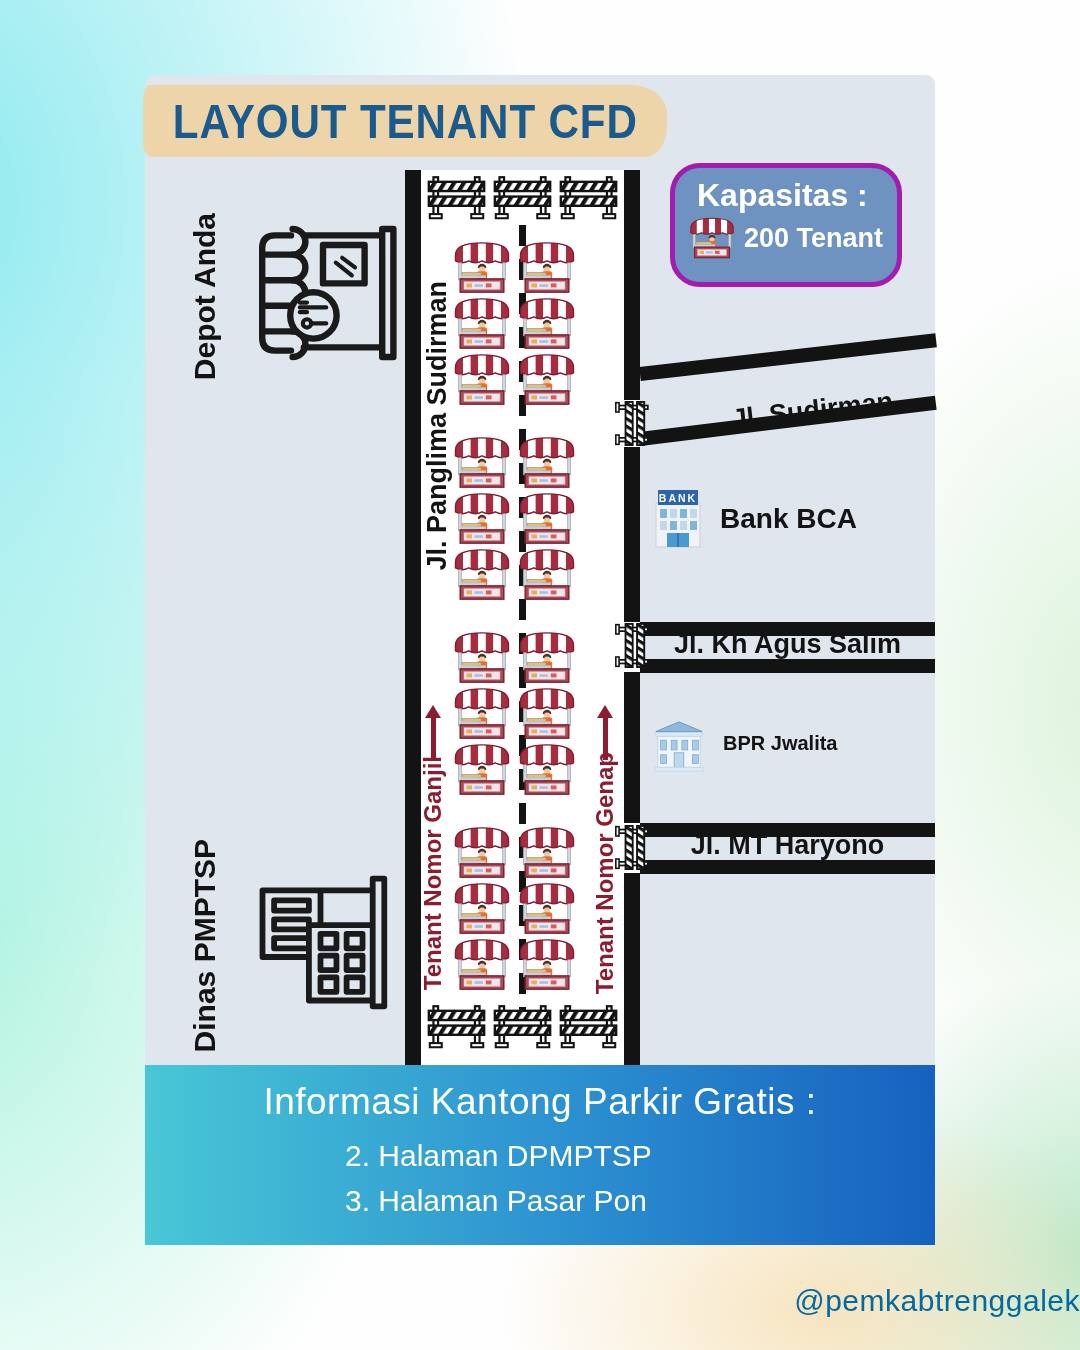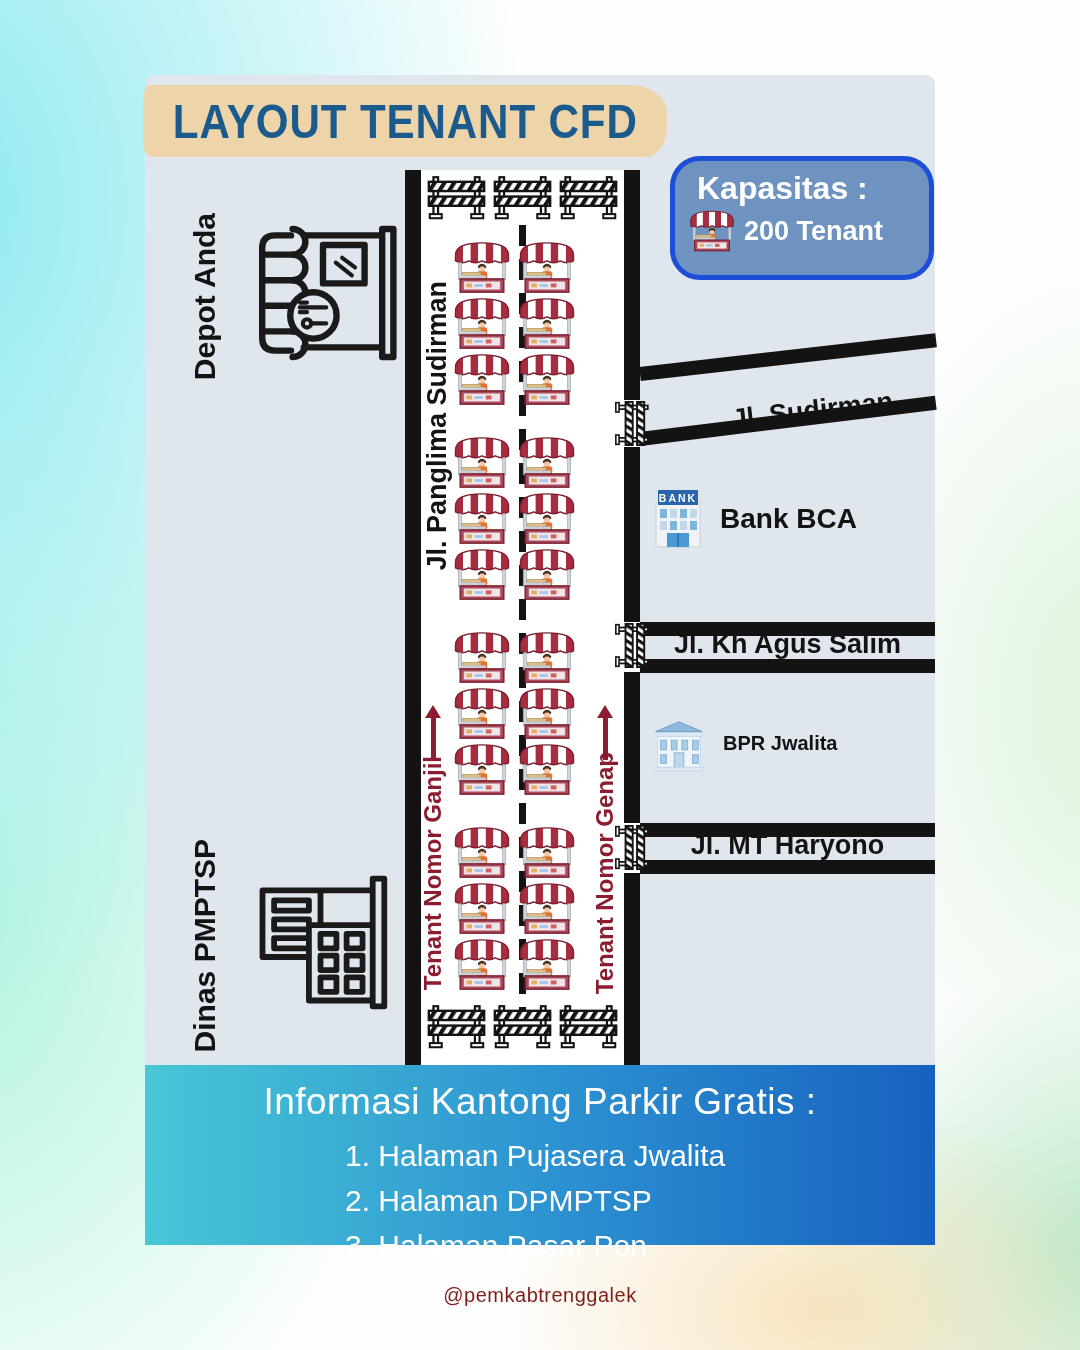--- a/index.html
+++ b/index.html
@@ -69,34 +69,34 @@
   #depot-icon{position:absolute;left:98px;top:138px;width:160px;height:160px;transform:rotate(-90deg);}
   #dinas-text{left:38px;top:775px;width:44px;height:192px;font-size:30px;font-weight:bold;color:#131313;}
   #dinas-icon{position:absolute;left:103px;top:795px;width:145px;height:145px;transform:rotate(-90deg);}
   #depot-icon svg,#dinas-icon svg{width:100%;height:100%;}
   #bank-icon{position:absolute;left:508px;top:412px;width:50px;height:64px;}
   #bank-label{position:absolute;left:575px;top:428px;font-size:28px;font-weight:bold;color:#131313;}
   #bpr-icon{position:absolute;left:505px;top:643px;width:58px;height:56px;}
   #bpr-label{position:absolute;left:578px;top:657px;font-size:20px;font-weight:bold;color:#131313;}
 
   
-  #badge{position:absolute;left:525px;top:81px;width:264px;height:124px;background:#6e93c0;border:5px solid #1d4ed8;border-radius:30px;box-sizing:border-box;color:#fff;}
+  #badge{position:absolute;left:525px;top:88px;width:232px;height:124px;background:#6e93c0;border:5px solid #a21caf;border-radius:30px;box-sizing:border-box;color:#fff;}
   #badge-title{margin:9px 0 0 22px;font-size:32px;font-weight:bold;}
   #badge-row{display:flex;align-items:center;margin:2px 0 0 14px;gap:9px;}
   #badge-row .stall-slot{width:46px;height:44px;}
   #badge-row .stall-slot svg{width:100%;height:100%;}
   #badge-value{font-size:27px;font-weight:bold;}
 
   
   #infobox{position:absolute;left:0;top:990px;width:790px;height:180px;
     background:linear-gradient(90deg,#48c7d6 0%,#2b8fd0 55%,#1661bf 100%);}
   #info-heading{margin-top:16px;text-align:center;color:#fff;font-size:37px;font-weight:normal;letter-spacing:.5px;}
   #info-list{margin:10px 0 0 200px;color:#fff;font-size:30px;line-height:1.5;}
 
-  #footer{position:absolute;left:0;top:1284px;width:100%;text-align:center;font-size:20px;color:#7f1d1d;letter-spacing:.5px;}
+  #footer{position:absolute;left:0;top:1284px;width:100%;text-align:right;font-size:30px;color:#0369a1;letter-spacing:.5px;}
 </style>
 </head>
 <body>
 
 <div class="panel">
 
   <div class="title-band">
     <div class="title-text">LAYOUT TENANT CFD</div>
   </div>
 
@@ -1107,20 +1107,19 @@
     <rect x="3" y="42" width="13" height="4.5" fill="#ffffff" stroke="#131313" stroke-width="2.2"></rect>
     <rect x="48" y="42" width="13" height="4.5" fill="#ffffff" stroke="#131313" stroke-width="2.2"></rect>
     <rect x="2" y="7" width="60" height="10" fill="url(#hatch)" stroke="#131313" stroke-width="2.6"></rect>
     <rect x="2" y="23" width="60" height="10" fill="url(#hatch)" stroke="#131313" stroke-width="2.6"></rect>
   </svg>
     </div>
 
   <div id="infobox">
     <div id="info-heading">Informasi Kantong Parkir Gratis :</div>
     <div id="info-list">
-      <div>1. Halaman Pujasera Jwalita</div>
       <div>2. Halaman DPMPTSP</div>
       <div>3. Halaman Pasar Pon</div>
     </div>
   </div>
 </div>
 
 <div id="footer">@pemkabtrenggalek</div>
 
 </body></html>

